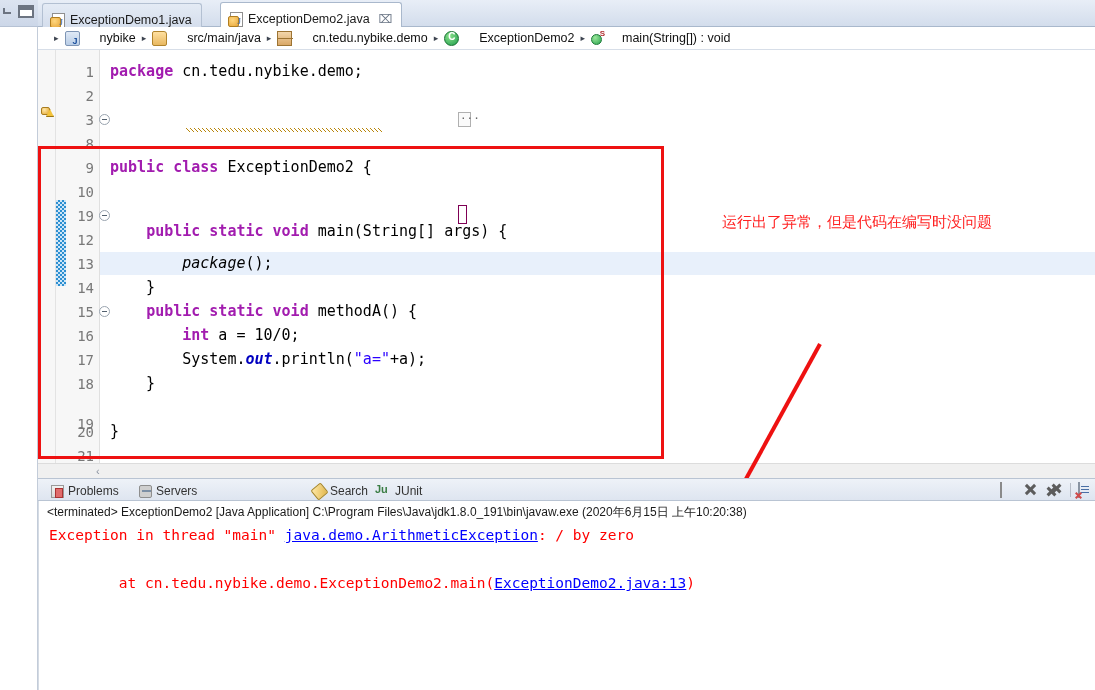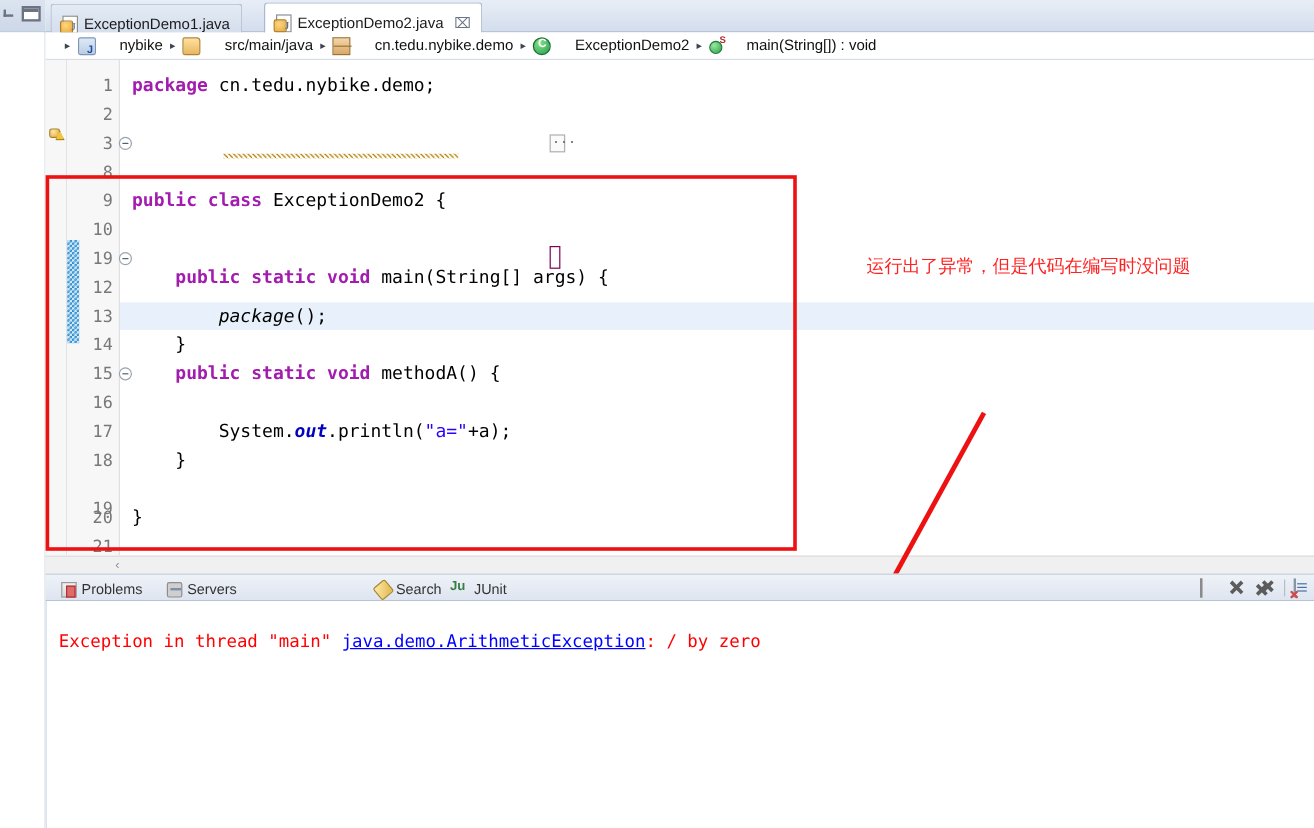--- a/index.html
+++ b/index.html
@@ -336,20 +336,21 @@
 
     <div class="code" style="top:12px"><span class="kw">package</span> cn.tedu.nybike.demo;</div>
     <div class="squiggle" style="left:148px; top:78px; width:196px;"></div>
     <div class="fold-box" style="left:420px; top:62px;"></div>
     <div class="code" style="top:108px"><span class="kw">public</span> <span class="kw">class</span> ExceptionDemo2 {</div>
     <div class="code" style="top:172px">    <span class="kw">public</span> <span class="kw">static</span> <span class="kw">void</span> main(String[] args) {</div>
     <div class="brkt-box" style="left:420px; top:155px;"></div>
     <div class="code" style="top:204px">        <span class="it">package</span>();</div>
     <div class="code" style="top:228px">    }</div>
     <div class="code" style="top:252px">    <span class="kw">public</span> <span class="kw">static</span> <span class="kw">void</span> methodA() {</div>
+    <div class="code" style="top:276px">        <span class="kw">int</span> a = 10/0;</div>
     <div class="code" style="top:300px">        System.<span class="fld">out</span>.println(<span class="st">"a="</span>+a);</div>
     <div class="code" style="top:324px">    }</div>
     <div class="code" style="top:372px">}</div>
   </div>
 </div>
 
 <div id="edit-hscroll">
   <span class="arrow-l">‹</span>
 </div>
 
@@ -389,18 +390,20 @@
     </div>
 
     <div class="ctool" style="left:962px"><span class="ico-square"></span></div>
     <div class="ctool" style="left:986px"><span class="ico-x"></span></div>
     <div class="ctool" style="left:1008px"><span class="ico-xx"><span style="left:0;top:3px"></span><span style="left:5px;top:0"></span></span></div>
     <div class="ctool-div" style="left:1032px"></div>
     <div class="ctool" style="left:1040px"><span class="ico-clear"><i style="top:3px"></i><i style="top:6px"></i><i style="top:9px"></i></span></div>
   </div>
 
   <div id="console-body">
+    <div id="terminated-line">&lt;terminated&gt; ExceptionDemo2 [Java Application] C:\Program Files\Java\jdk1.8.0_191\bin\javaw.exe (2020年6月15日 上午10:20:38)</div>
 
     <div class="trace" style="top:26px"><span>Exception in thread "main" </span><a href="#">java.demo.ArithmeticException</a><span>: / by zero</span></div>
 
 
+    <div class="trace" style="top:74px"><span>        at cn.tedu.nybike.demo.ExceptionDemo2.main(</span><a href="#">ExceptionDemo2.java:13</a><span>)</span></div>
   </div>
 </div>
 
 </body></html>

